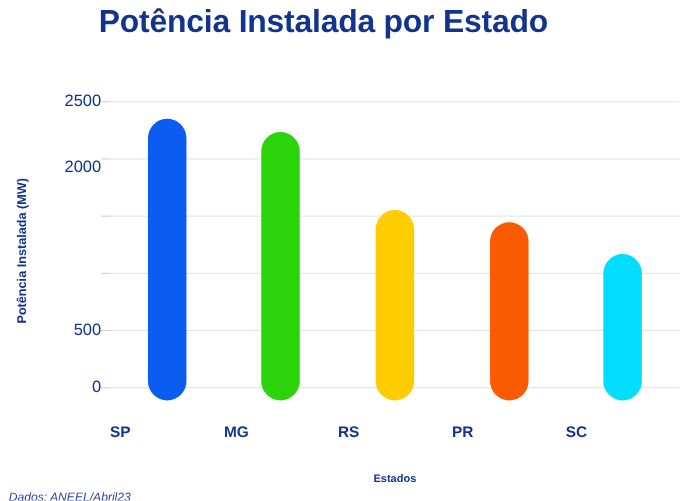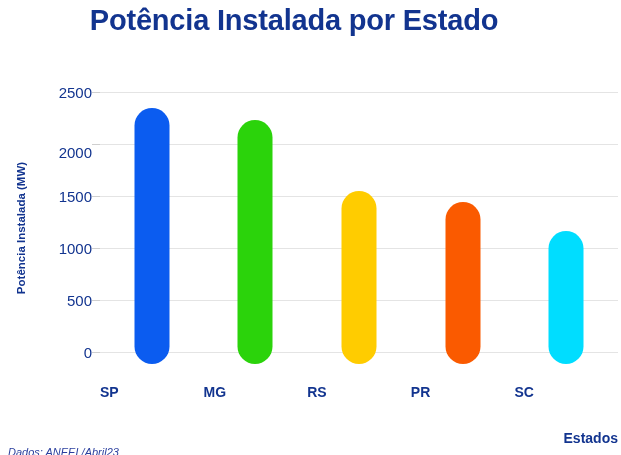--- a/index.html
+++ b/index.html
@@ -45,22 +45,22 @@
     font-size: 11.5px;
     font-weight: bold;
     color: #12348f;
     white-space: nowrap;
   }
   .x-axis-title {
     position: absolute;
     left: 100px;
     top: 430px;
     width: 518px;
-    text-align: right;
-    font-size: 14px;
+    text-align: center;
+    font-size: 10px;
     font-weight: bold;
     color: #12348f;
   }
 
   
   .plot-area {
     position: absolute;
     left: 100px;
     top: 92px;
     width: 518px;
@@ -167,23 +167,21 @@
       <div class="gridline" style="top: 104px;"></div>
       <div class="gridline" style="top: 52px;"></div>
       <div class="gridline" style="top: 0px;"></div>
     </div>
 
   <div class="y-tick-wrap" id="y-ticks">
       <div class="y-tick" style="top: 260px;">0</div>
       <div class="y-tick-mark" style="top: 260px;"></div>
       <div class="y-tick" style="top: 208px;">500</div>
       <div class="y-tick-mark" style="top: 208px;"></div>
-      <div class="y-tick" style="top: 156px;">1000</div>
       <div class="y-tick-mark" style="top: 156px;"></div>
-      <div class="y-tick" style="top: 104px;">1500</div>
       <div class="y-tick-mark" style="top: 104px;"></div>
       <div class="y-tick" style="top: 60px;">2000</div>
       <div class="y-tick-mark" style="top: 52px;"></div>
       <div class="y-tick" style="top: 0px;">2500</div>
       <div class="y-tick-mark" style="top: 0px;"></div>
     </div>
 
   <div class="bars-layer" id="bars-layer">
       <div class="bar-slot" style="left: 0px; width: 103.6px;">
         <div class="bar" title="SP: 2350" style="height: 256.4px; background: rgb(11, 92, 240);"></div>

